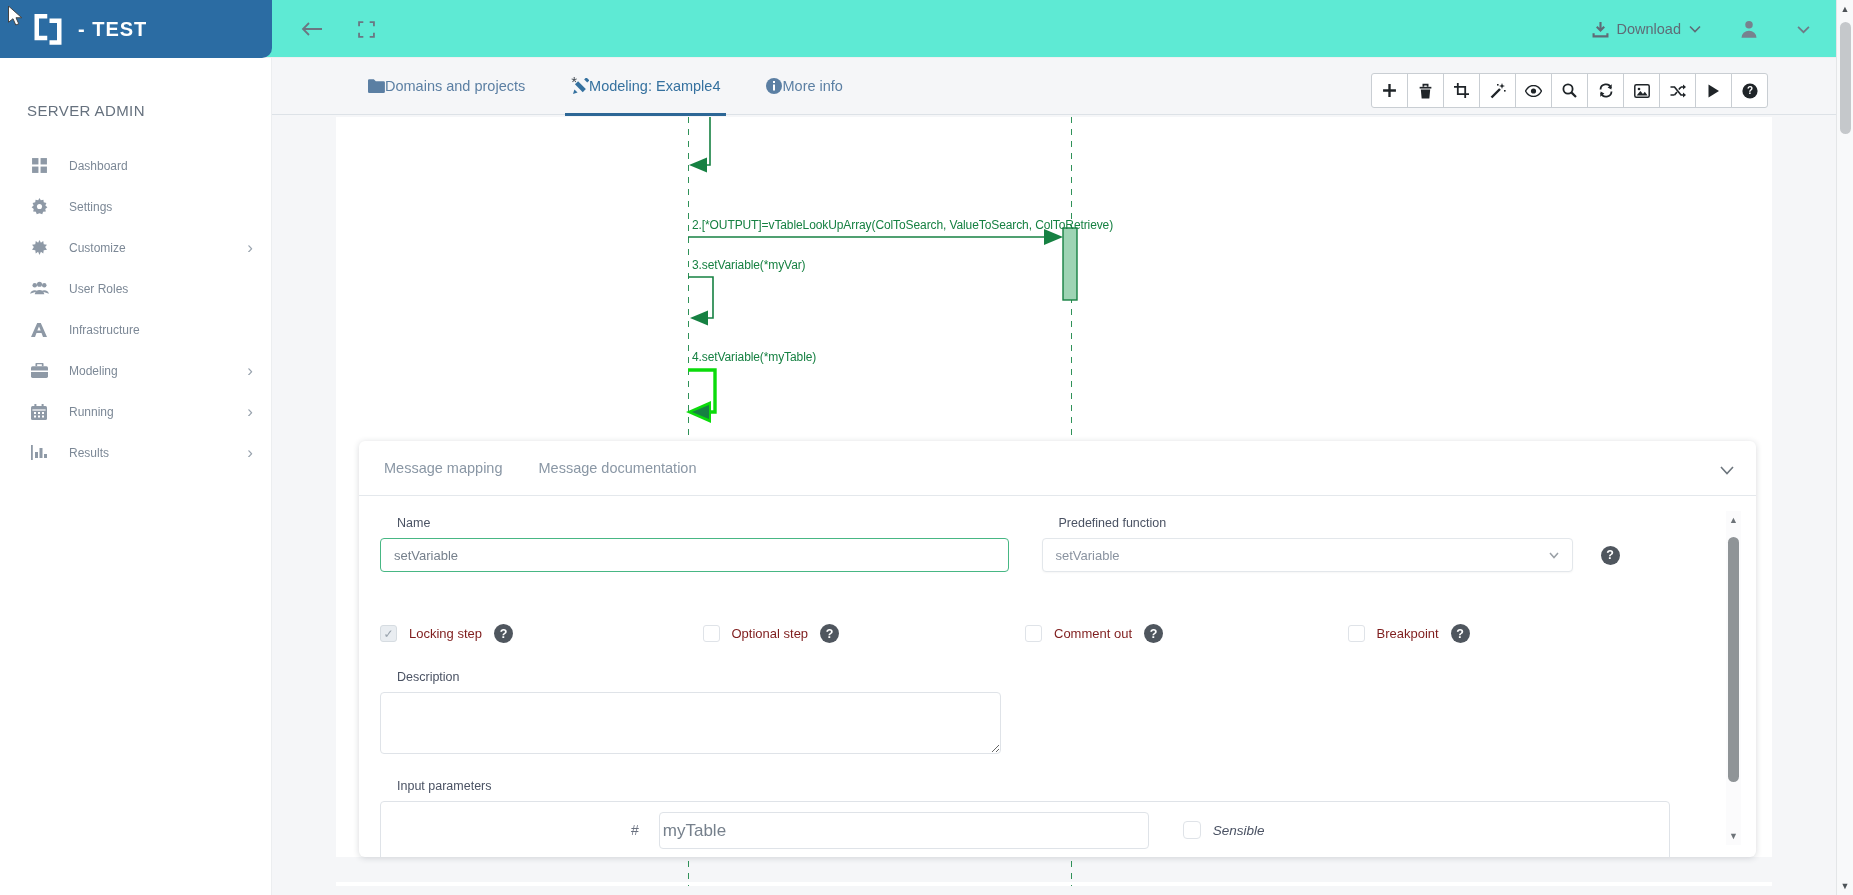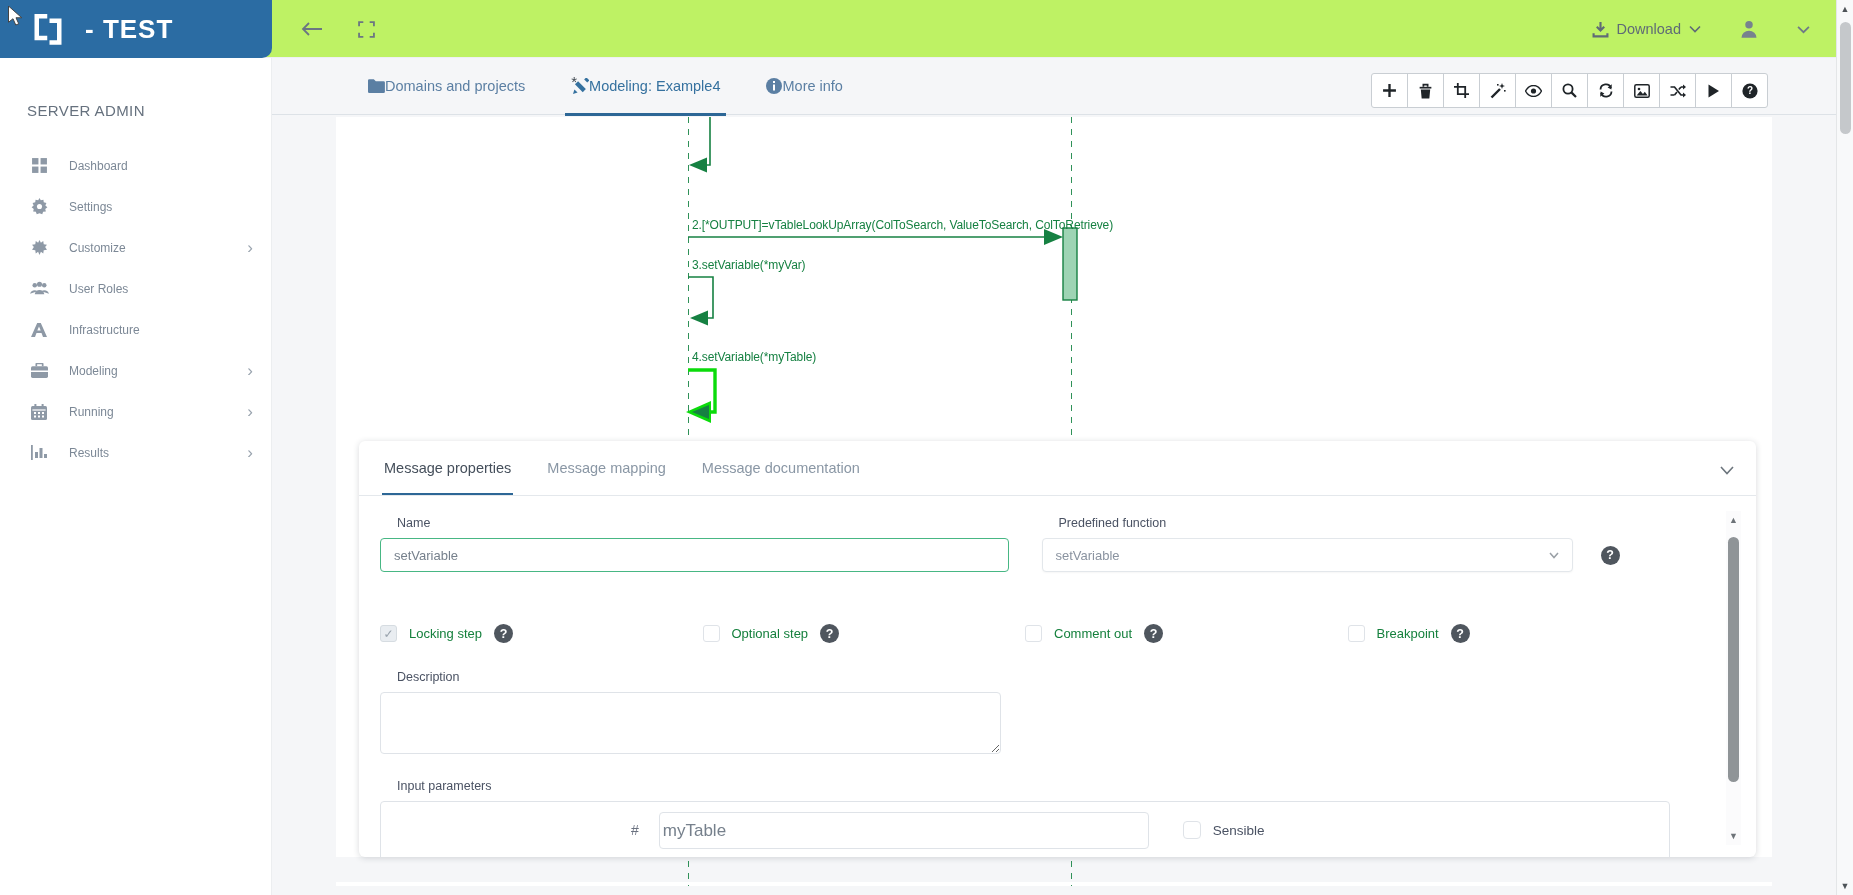--- a/index.html
+++ b/index.html
@@ -2,26 +2,26 @@
 <html><head>
 <meta charset="utf-8">
 <style>
   * { box-sizing: border-box; }
   html,body { margin:0; padding:0; }
   body {
     width:1853px; height:895px; overflow:hidden; position:relative;
     background:#f5f6f8; font-family:"Liberation Sans", sans-serif;
   }
   
-  .topbar { position:absolute; left:0; top:0; width:1836px; height:58px; background:#bef264; border-bottom:1px solid #eef0f2; z-index:4; }
+  .topbar { position:absolute; left:0; top:0; width:1836px; height:58px; background:#5eead4; border-bottom:1px solid #eef0f2; z-index:4; }
   .logo-block {
     position:absolute; left:0; top:0; width:272px; height:58px; background:#2b6ca3;
     border-radius:0 0 10px 0; display:flex; align-items:center; padding-left:30px; z-index:6;
   }
-  .logo-title { color:#fff; font-size:26px; font-weight:bold; letter-spacing:1px; margin-left:19px; }
+  .logo-title { color:#fff; font-size:20px; font-weight:bold; letter-spacing:1px; margin-left:12px; }
   .nav-left { position:absolute; left:300px; top:0; height:58px; display:flex; align-items:center; gap:34px; }
   .nav-right { position:absolute; right:26px; top:0; height:58px; display:flex; align-items:center; gap:38px; color:#6e7a86; }
   .dl-group { display:flex; align-items:center; gap:8px; cursor:pointer; }
   .dl-label { font-size:14.5px; color:#5f6b76; }
   .icon-btn { display:flex; align-items:center; justify-content:center; cursor:pointer; }
   
   .sidebar { position:absolute; left:0; top:58px; width:272px; bottom:0; background:#fff; border-right:1px solid #eceef0; z-index:3; }
   .sb-heading { margin:44px 0 26px 27px; font-size:15px; color:#66717e; letter-spacing:.4px; }
   .sb-item { height:41px; display:flex; align-items:center; padding:0 18px 0 27px; cursor:pointer; }
   .sb-ico { width:24px; display:flex; justify-content:center; color:#8e99a6; }
@@ -65,31 +65,31 @@
   .select { width:531px; height:34px; background:#fff; border:1px solid #e3e7eb; border-radius:4px;
             box-shadow:0 1px 2px rgba(0,0,0,.04); display:flex; align-items:center; justify-content:space-between;
             padding:0 13px; font-size:13px; color:#8a93a0; cursor:pointer; }
   .help-dot { width:19px; height:19px; border-radius:50%; background:#4f565e; color:#fff; font-size:12.5px; font-weight:bold;
               display:inline-flex; align-items:center; justify-content:center; flex:none; }
   .cbrow { display:grid; grid-template-columns:repeat(4,1fr); margin-top:52px; }
   .cbgroup { display:flex; align-items:center; gap:12px; }
   .cbbox { width:17px; height:17px; border:1px solid #dfe3e8; border-radius:3px; background:#fff;
            display:flex; align-items:center; justify-content:center; font-size:12px; color:#98a2ac; cursor:pointer; }
   .cbbox:not(:empty) { background:#e9edf1; border-color:#d6dce1; }
-  .cb-label { font-size:13px; color:#15803d; }
+  .cb-label { font-size:13px; color:#7f1d1d; }
   .arearow { margin-top:27px;gap:48px; }
   .textarea { width:100%; height:62px; border:1px solid #dfe3e8; border-radius:4px; resize:both;
               font-family:"Liberation Sans",sans-serif; font-size:13px; color:#76808c; padding:8px 12px; outline:none; }
   .params { margin-top:21px; }
   .params-box { border:1px solid #dfe3e8; border-radius:4px; height:70px; display:flex; align-items:flex-start; padding-top:10px; }
   .hash { margin-left:250px; font-size:14px; color:#6b7280; line-height:37px; }
   .param-input { margin-left:20px; width:490px; height:37px; border:1px solid #dfe3e8; border-radius:4px; padding:0 3px;
                  font-size:17px; color:#76808c; outline:none; font-family:"Liberation Sans",sans-serif; }
   .sens-box { margin-left:34px; margin-top:9px; width:18px; height:18px; border:1px solid #dfe3e8; border-radius:4px; background:#fff; cursor:pointer; }
-  .sens-label { margin-left:12px; font-size:13.5px; color:#4a5263; line-height:37px; }
+  .sens-label { margin-left:12px; font-size:13.5px; color:#4a5263; line-height:37px;font-style:italic; }
   
   .pscroll { position:absolute; right:15px; top:70px; bottom:12px; width:15px; background:#fbfbfc; }
   .pscroll .thumb { position:absolute; left:2px; top:26px; width:11px; height:245px; background:#8f9497; border-radius:6px; }
   .scroll-arrow { position:absolute; left:0; width:100%; text-align:center; font-size:9px; color:#6d7378; }
   
   .vscroll { position:absolute; right:0; top:0; width:17px; height:895px; background:#f8f9fa; border-left:1px solid #e4e6e8; z-index:20; }
   .vscroll .thumb { position:absolute; left:3px; top:22px; width:11px; height:112px; background:#c5c8cb; border-radius:6px; }
   .va { position:absolute; left:0; width:100%; text-align:center; font-size:9px; color:#4d5358; }
   
   .cursor { position:absolute; left:7px; top:6px; z-index:30; }
@@ -390,21 +390,20 @@
       </g>
     </svg>
 
     <div class="msg-text" style="left:356px; top:101px;">2.[*OUTPUT]=vTableLookUpArray(ColToSearch, ValueToSearch, ColToRetrieve)</div>
     <div class="msg-text" style="left:356px; top:141px;">3.setVariable(*myVar)</div>
     <div class="msg-text" style="left:356px; top:233px;">4.setVariable(*myTable)</div>
   </div>
 
   <div class="panel">
     <div class="panel-tabs">
-      <div class="p-tab active">Message properties</div>
       <div class="p-tab">Message mapping</div>
       <div class="p-tab">Message documentation</div>
       <span class="panel-collapse">
         <svg width="14" height="9" viewBox="0 0 14 9">
           <path d="M1,1 L7,7.5 L13,1" stroke="#6c757d" stroke-width="1.6" fill="none"></path>
         </svg>
       </span>
     </div>
 
     <div class="panel-body">

